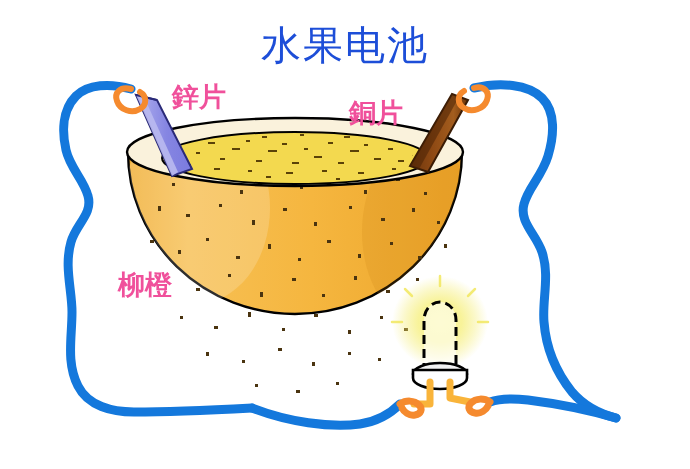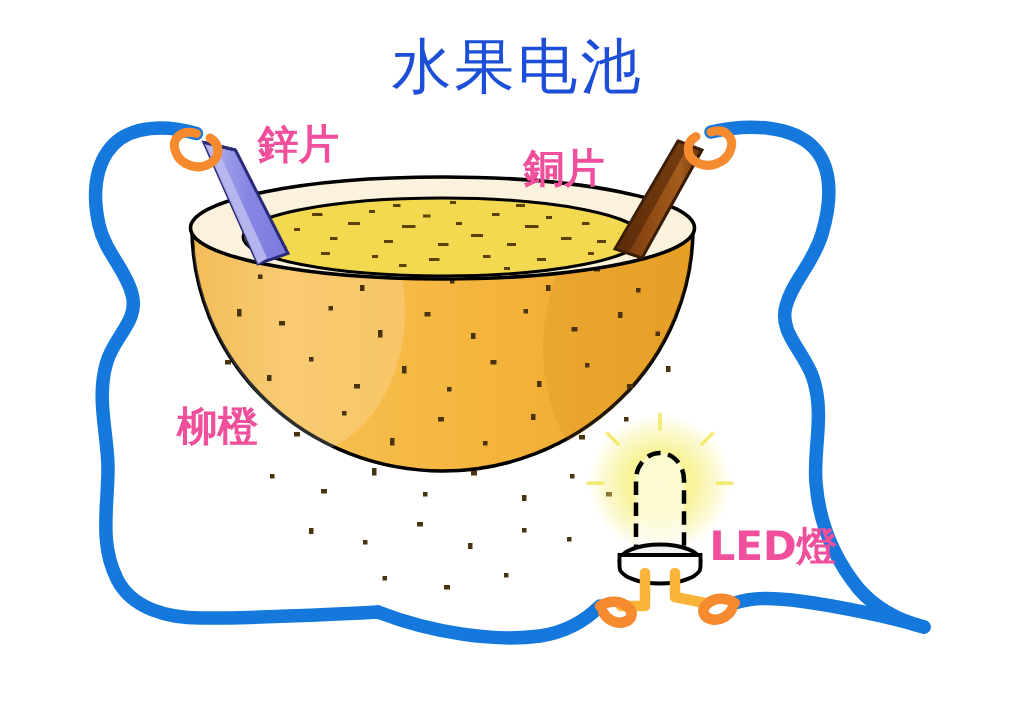--- a/index.html
+++ b/index.html
@@ -299,15 +299,14 @@
                C 481 414, 486 410, 488 406" fill="none" stroke="#f58a2e" stroke-width="7" stroke-linecap="round"></path>
     </g>
   </svg>
 
   <div class="lbl" id="lbl-zinc">鋅片</div>
 
   <div class="lbl" id="lbl-copper">銅片</div>
 
   <div class="lbl" id="lbl-orange">柳橙</div>
 
-  <div class="lbl" id="lbl-led">LED燈</div>
 
 </div>
 
 </body></html>

